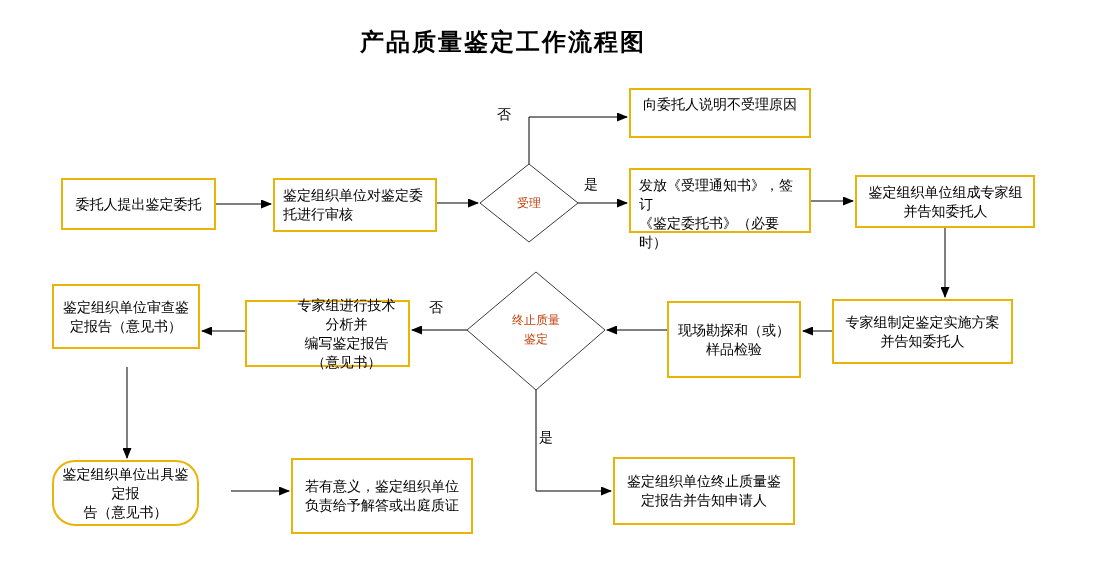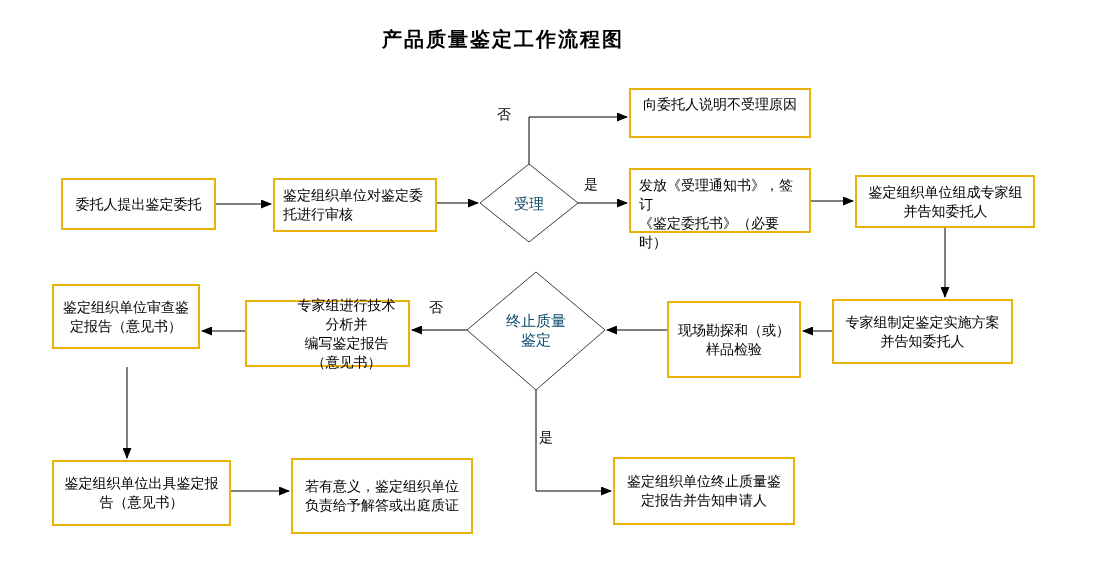--- a/index.html
+++ b/index.html
@@ -18,21 +18,21 @@
   #edges {
     position: absolute;
     left: 0; top: 0;
     width: 1093px; height: 579px;
   }
   .title {
     position: absolute;
     left: 0; top: 26px;
     width: 1006px;
     text-align: center;
-    font-size: 20px;
+    font-size: 24px;
     font-weight: bold;
     letter-spacing: 2px;
     color: #000;
   }
   .node {
     position: absolute;
     box-sizing: border-box;
     border: 2px solid #eab308;
     background: #fff;
     color: #000;
@@ -52,22 +52,22 @@
     padding-top: 6px;
     padding-left: 8px;
   }
   .node.top-center {
     align-items: flex-start;
     padding-top: 5px;
   }
   .diamond-label {
     position: absolute;
     transform: translate(-50%, -50%);
-    color: #0c4a6e;
-    font-size: 15px;
+    color: #c2410c;
+    font-size: 12px;
     line-height: 19px;
     white-space: pre-line;
     text-align: center;
   }
   .branch-label {
     position: absolute;
     transform: translate(-50%, -50%);
     color: #000;
     font-size: 14px;
     line-height: 16px;
@@ -123,21 +123,21 @@
 
   <div class="node" style="left:667px; top:301px; width:134px; height:77px;">现场勘探和（或）
 样品检验</div>
 
   <div class="node" style="left:245px; top:300px; width:165px; height:67px;padding-left:44px;">专家组进行技术分析并
 编写鉴定报告（意见书）</div>
 
   <div class="node" style="left:52px; top:284px; width:148px; height:65px;">鉴定组织单位审查鉴
 定报告（意见书）</div>
 
-  <div class="node" style="left:52px; top:460px; width:179px; height:66px;">鉴定组织单位出具鉴定报
+  <div class="node" style="left:52px; top:460px; width:147px; height:66px;border-radius:23px;">鉴定组织单位出具鉴定报
 告（意见书）</div>
 
   <div class="node" style="left:291px; top:458px; width:182px; height:76px;">若有意义，鉴定组织单位
 负责给予解答或出庭质证</div>
 
   <div class="node" style="left:613px; top:457px; width:182px; height:68px;">鉴定组织单位终止质量鉴
 定报告并告知申请人</div>
 
   <div class="diamond-label" style="left:529px; top:203px;">受理</div>
   <div class="diamond-label" style="left:536px; top:330px;">终止质量

